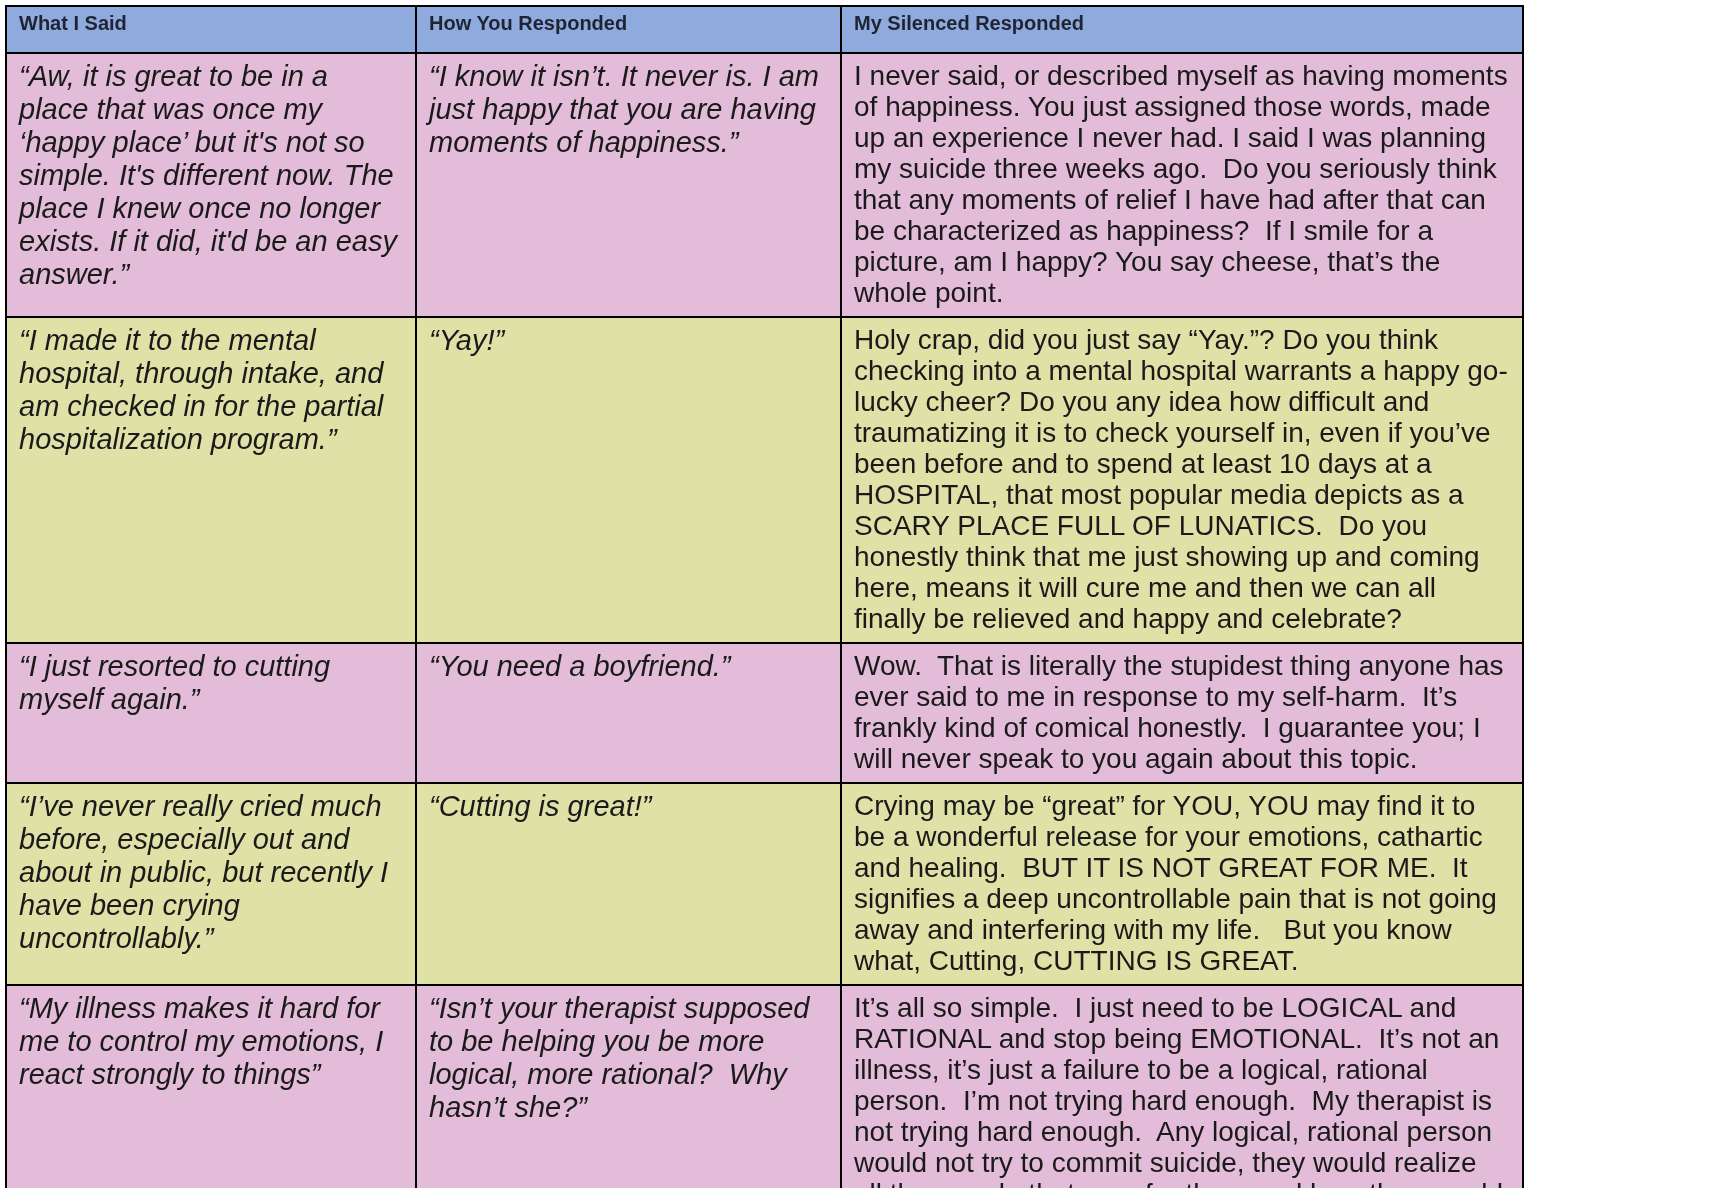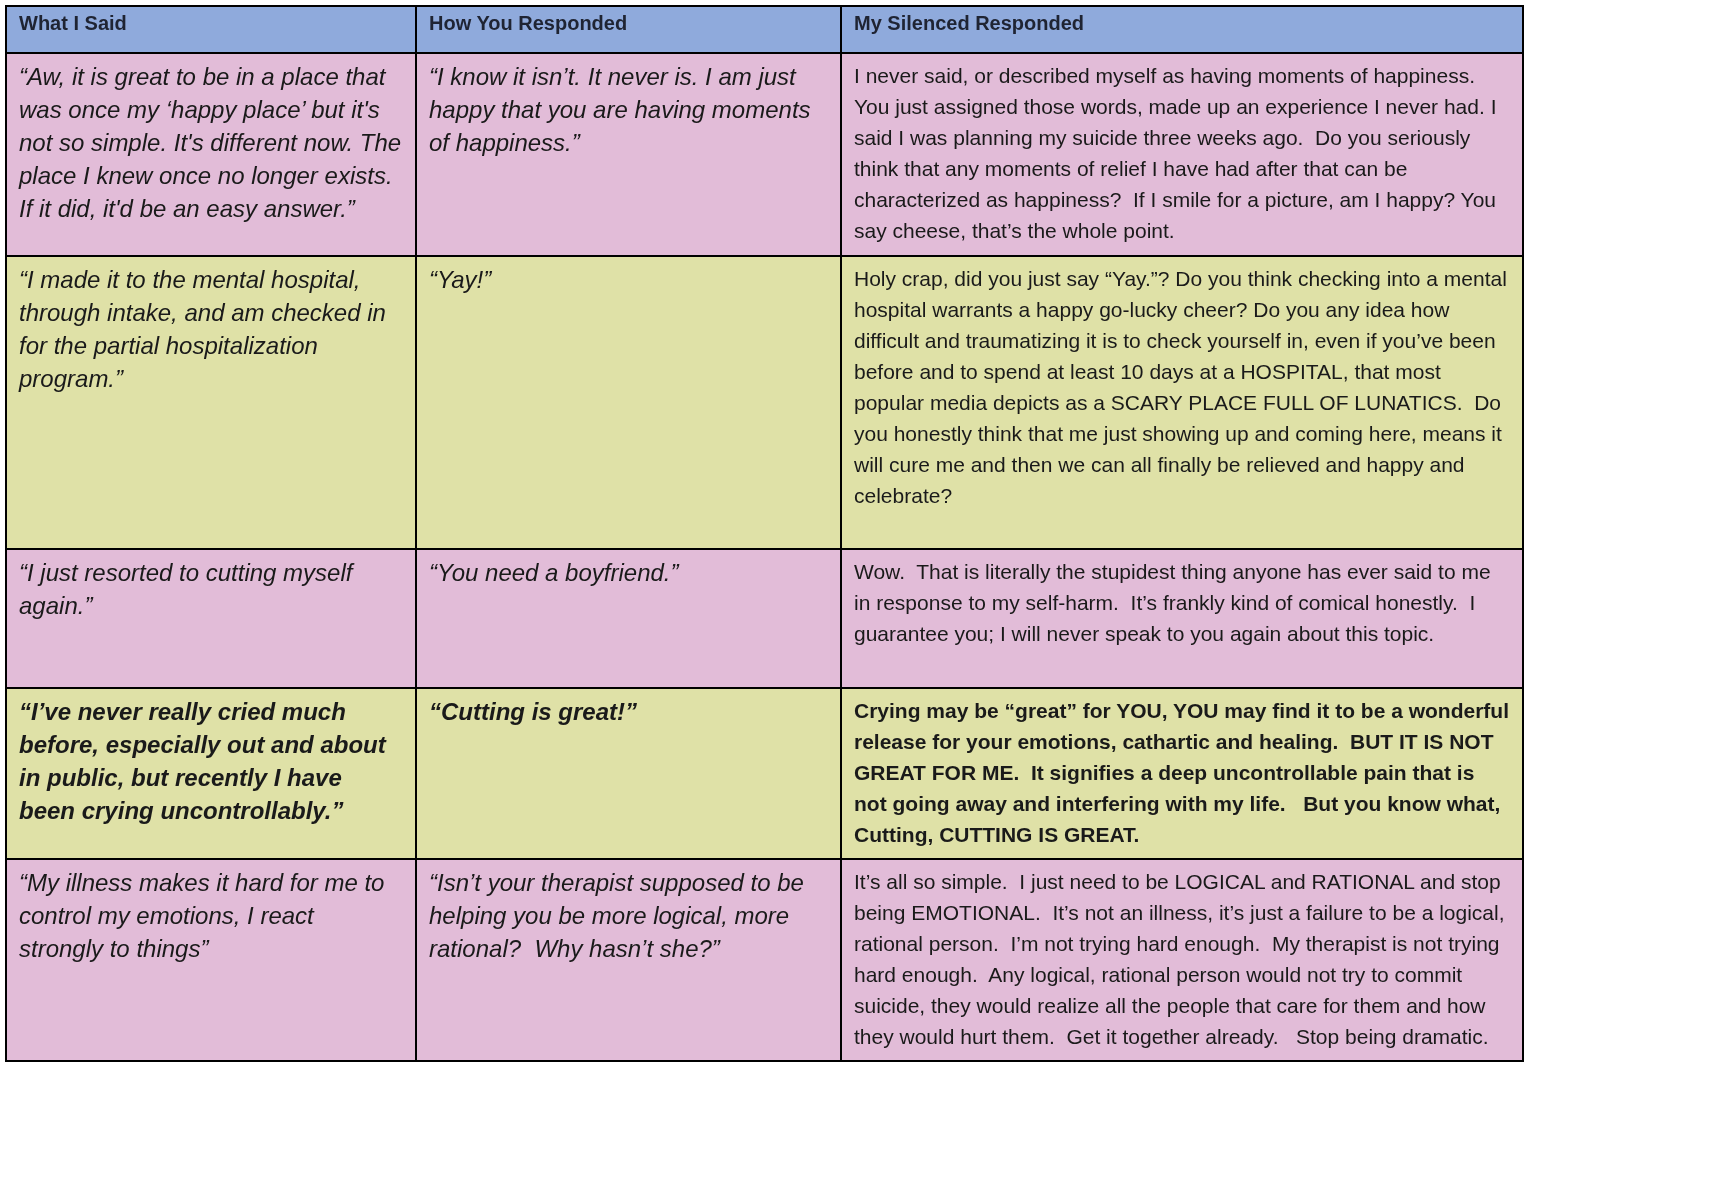--- a/index.html
+++ b/index.html
@@ -40,33 +40,33 @@
     font-weight: bold;
     height: 32px;
     padding-top: 5px;
   }
   td {
     white-space: pre-wrap;
     word-wrap: break-word;
   }
   td.said, td.resp {
     font-style: italic;
-    font-size: 24px;
+    font-size: 29px;
     line-height: 33px;
   }
   td.react {
-    font-size: 21px;
+    font-size: 28px;
     line-height: 31px;
   }
   tr.pink td { background: var(--pink-bg, #e2bcd8); }
   tr.green td { background: var(--green-bg, #dfe1a7); }
   tr.r1 { height: 203px; }
   tr.r2 { height: 293px; }
   tr.r3 { height: 139px; }
-  tr.r4 { height: 165px; font-weight: bold; }
+  tr.r4 { height: 165px; }
   tr.r5 { height: 180px; }
 </style>
 </head>
 <body>
 
 <table class="conv">
   <colgroup>
     <col class="c1">
       <col class="c2">
       <col class="c3">

